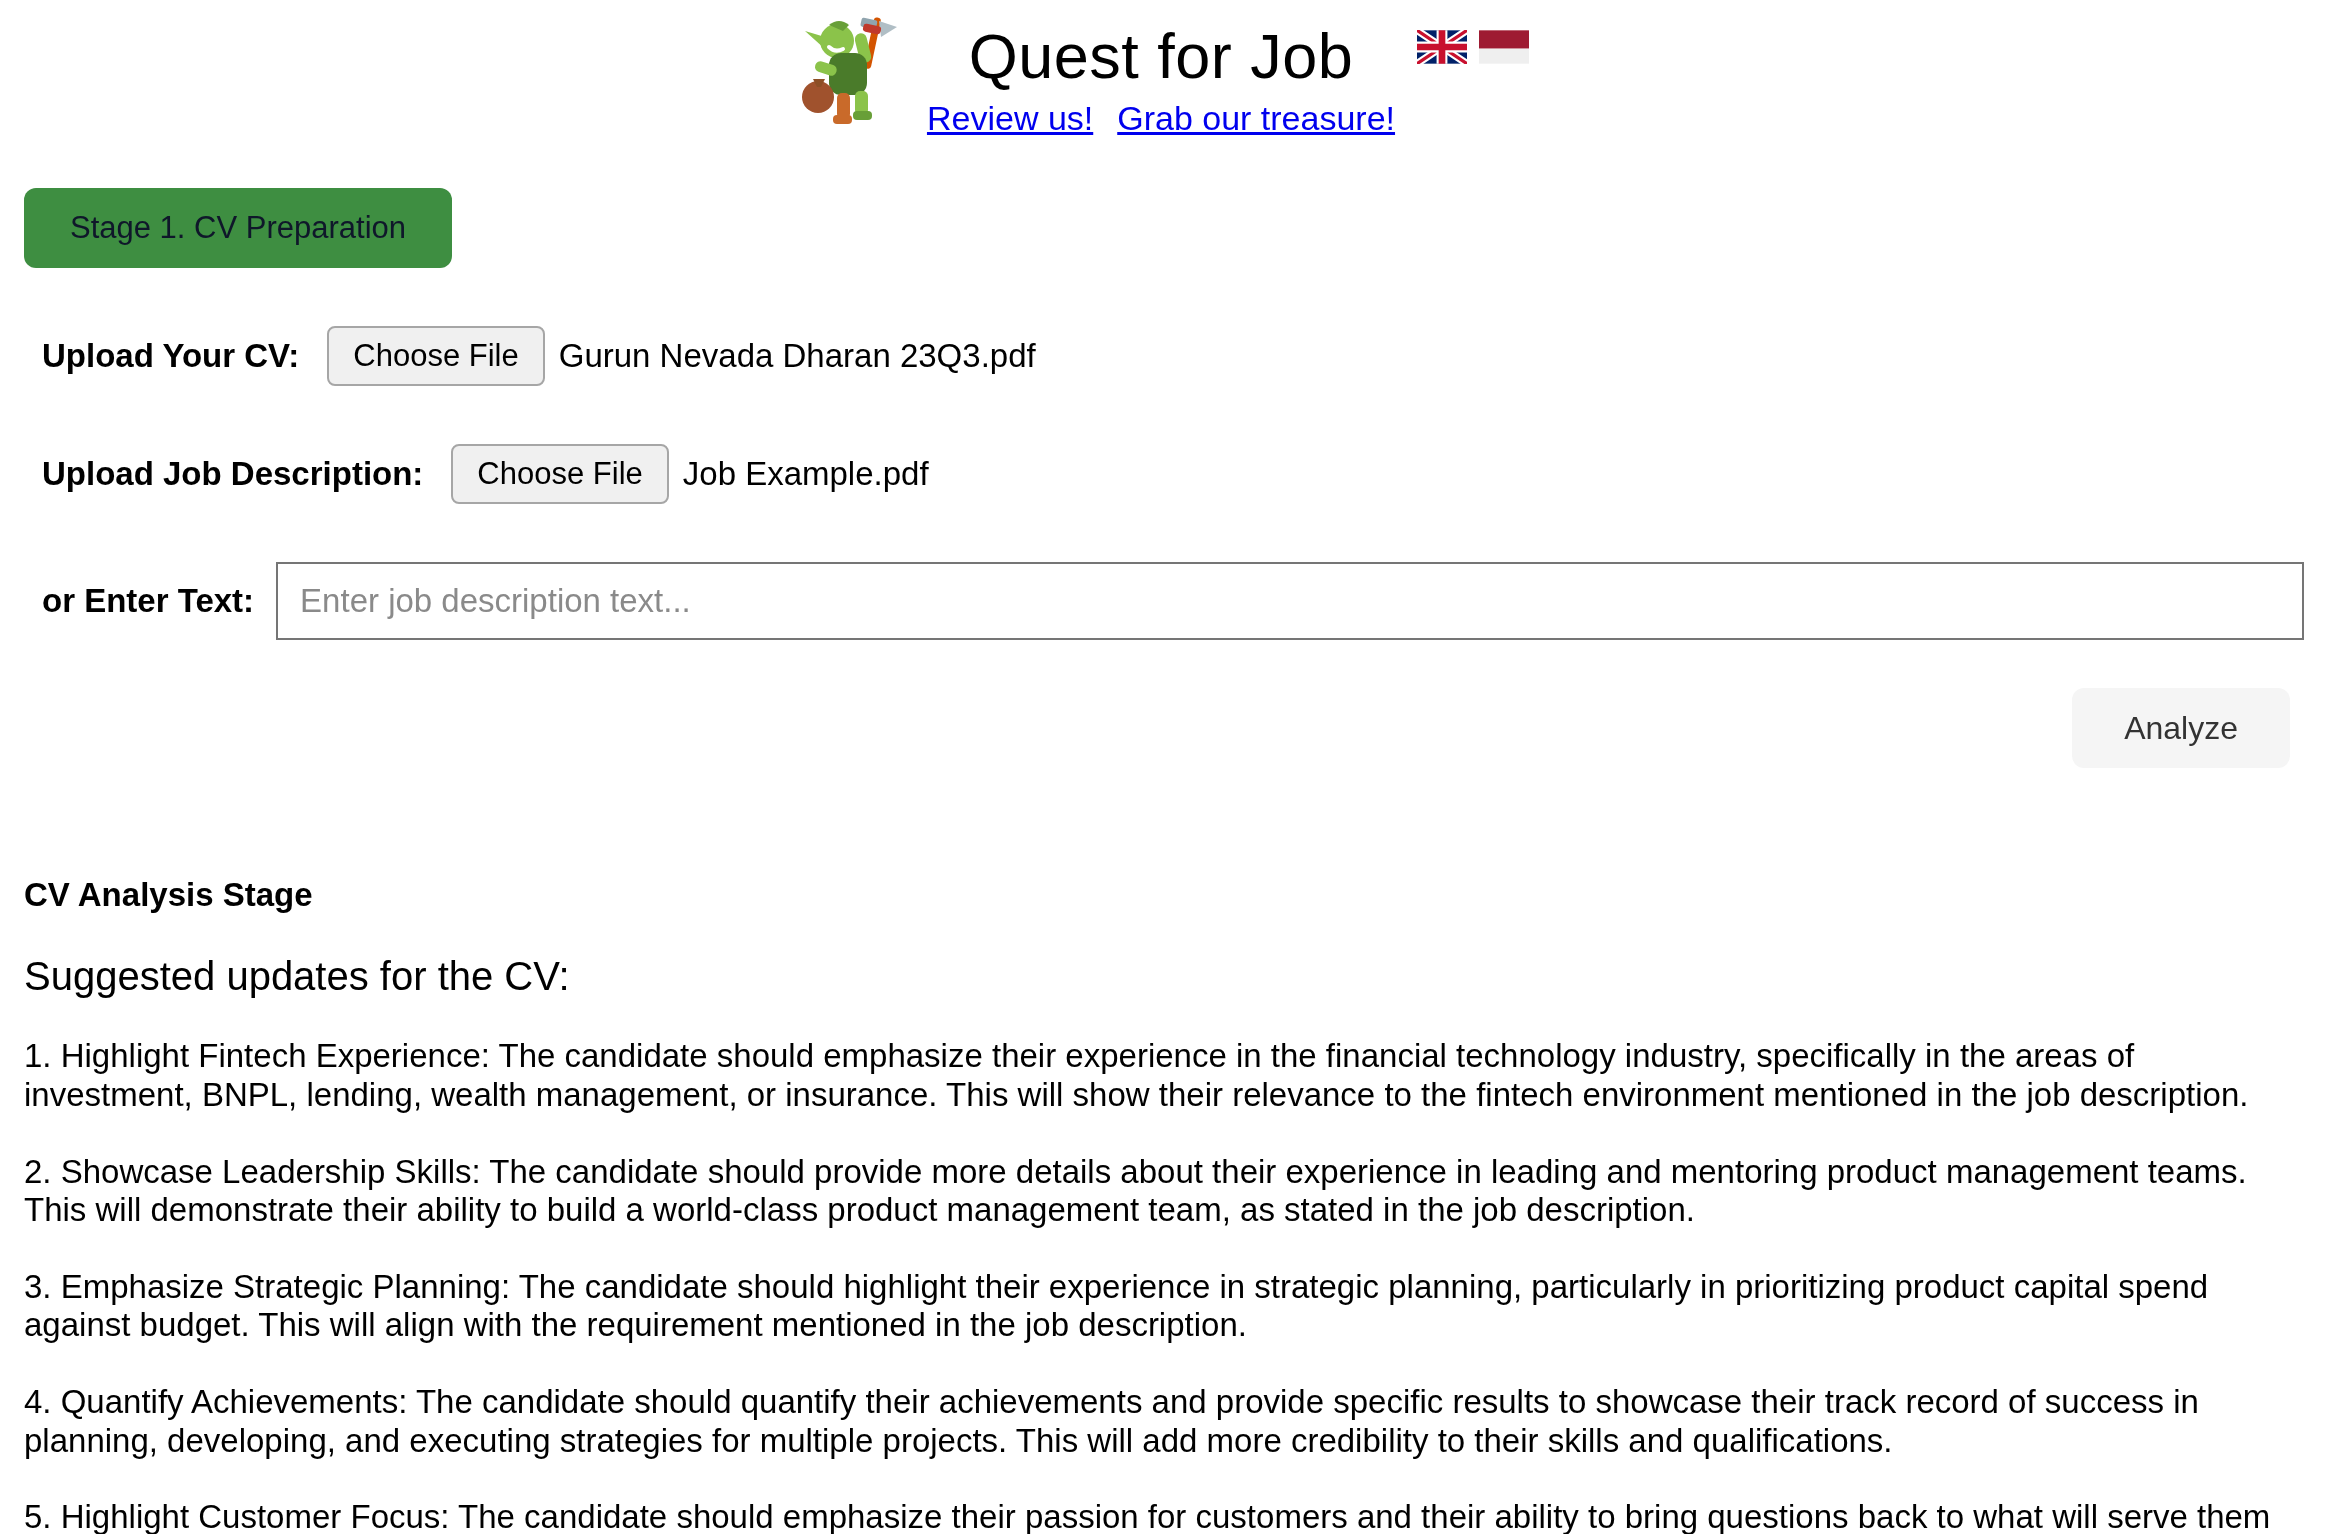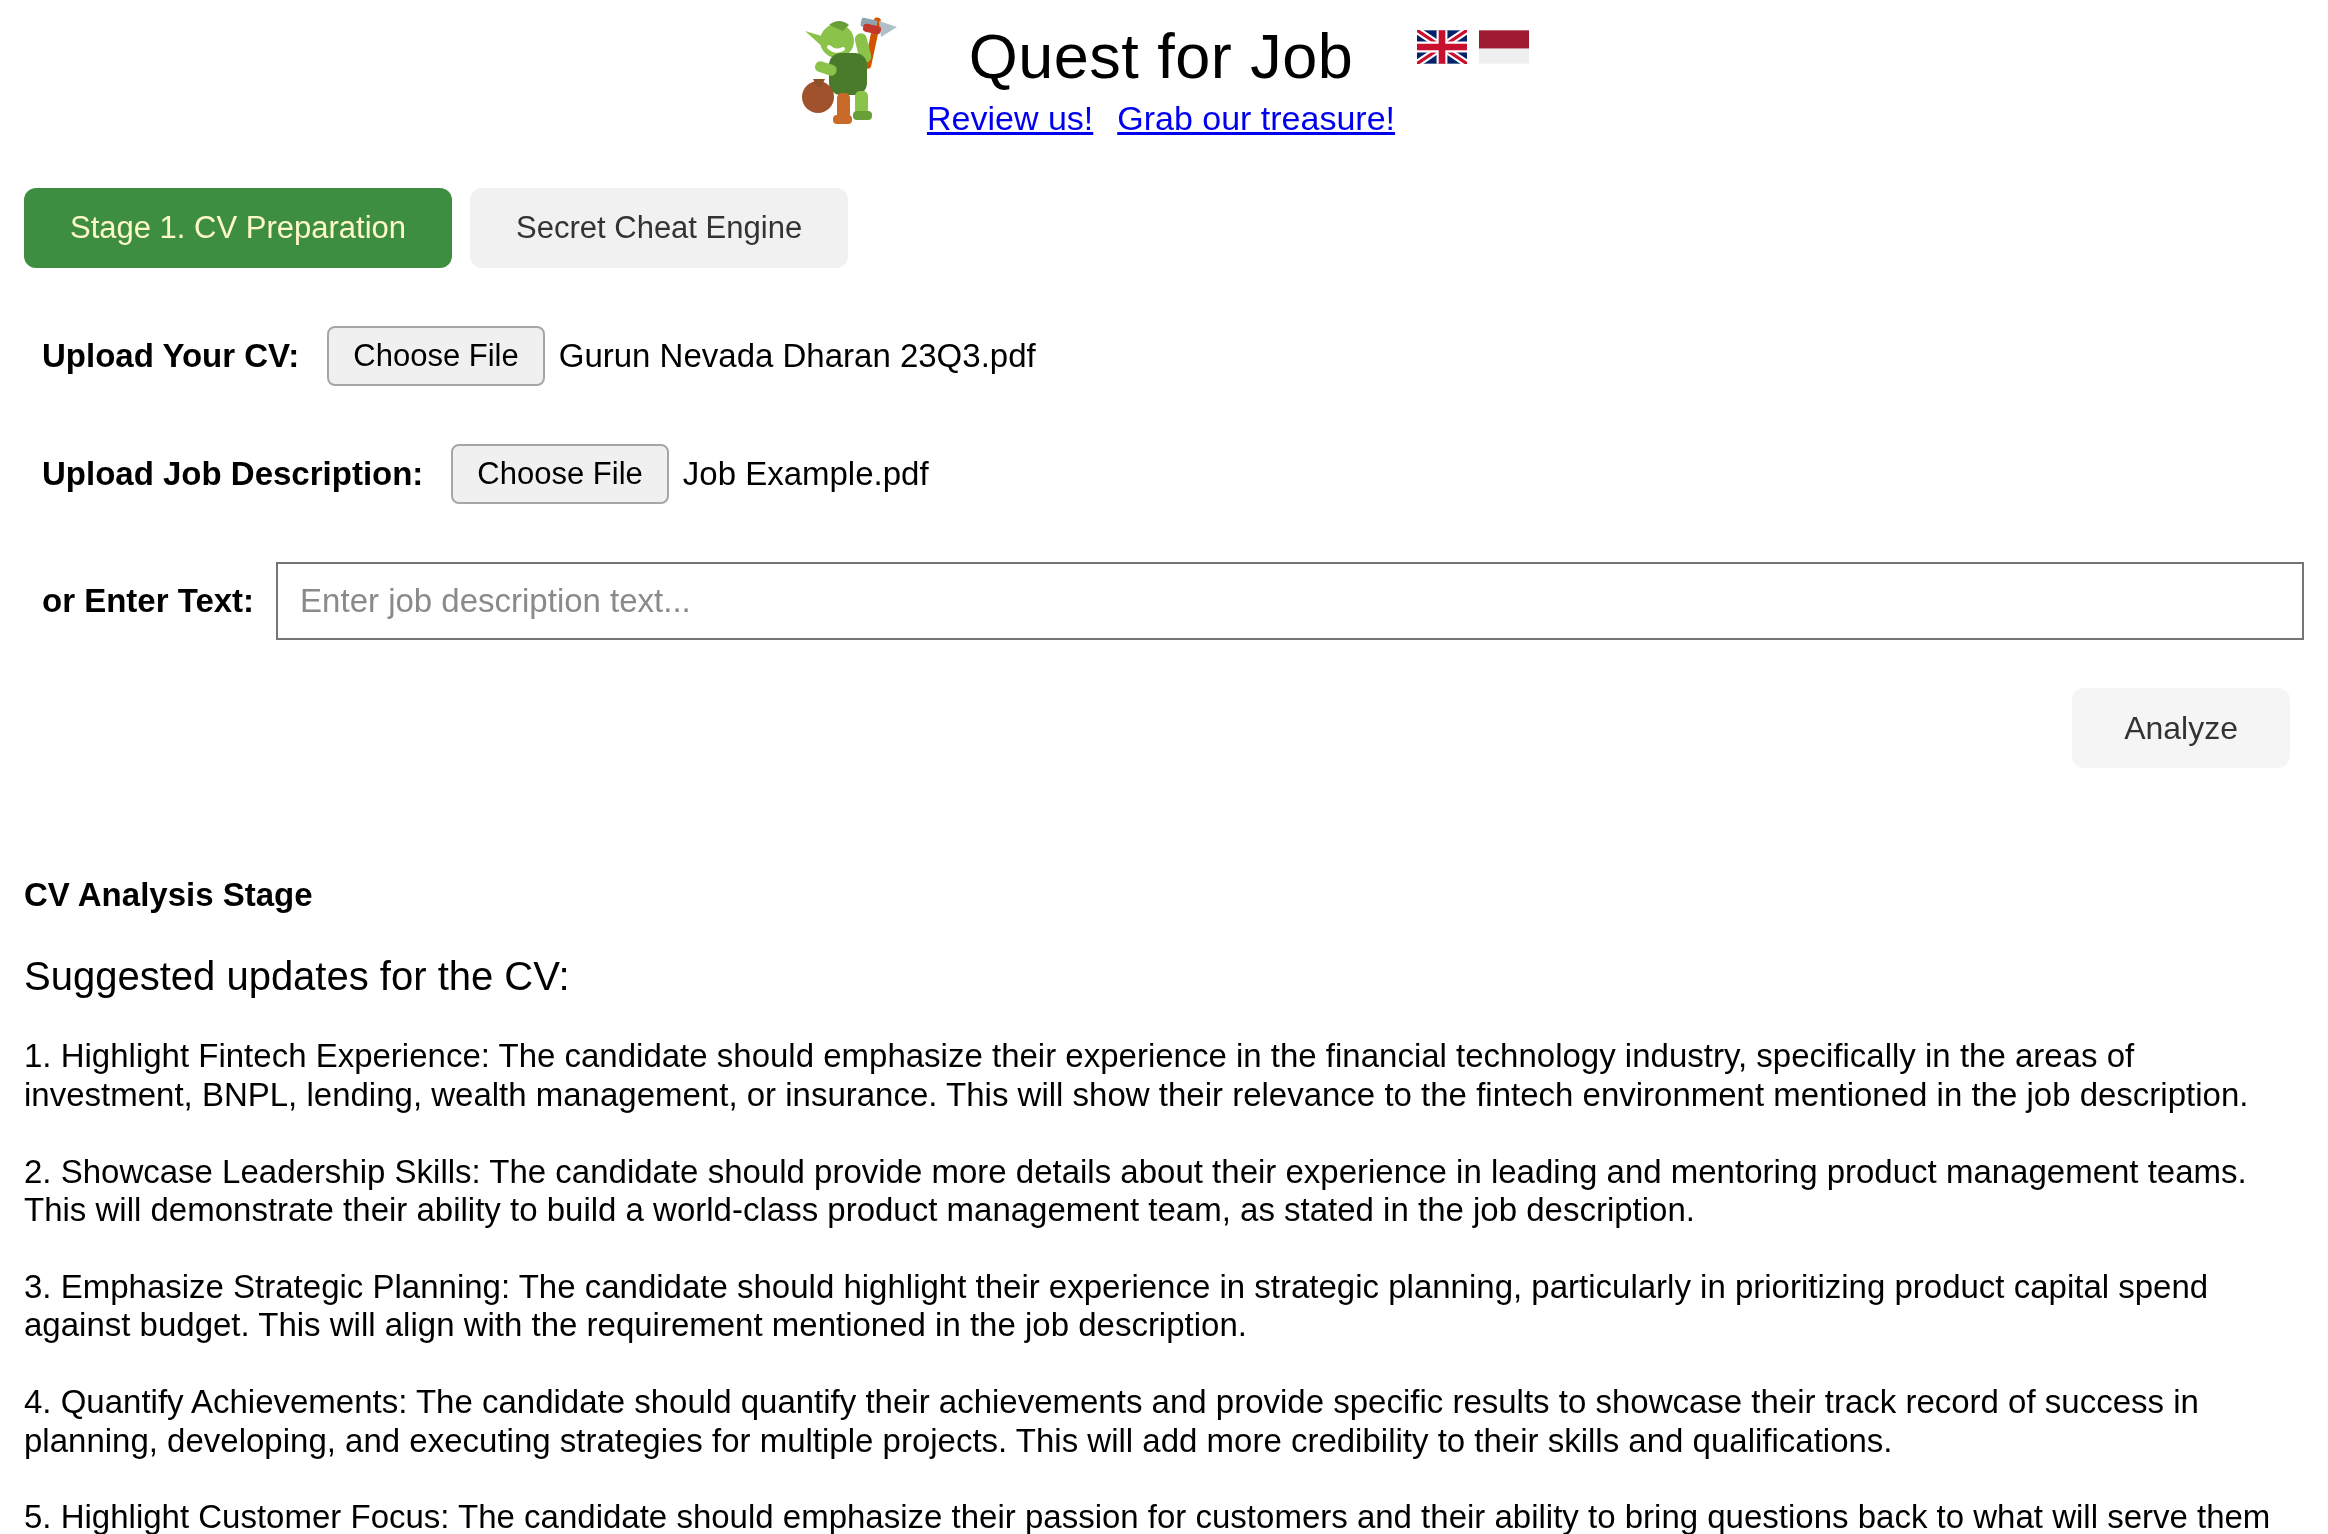--- a/index.html
+++ b/index.html
@@ -45,21 +45,21 @@
     background: #f1f1f1;
     border: none;
     border-radius: 12px;
     padding: 0 46px;
     height: 80px;
     display: flex;
     align-items: center;
     cursor: pointer;
     font-family: "Liberation Sans", sans-serif;
   }
-  .tab.active { background: #3e8e41; color: #fef9c3; }
+  .tab.active { background: #3e8e41; color: #0f172a; }
 
   
   .form { margin: 58px 24px 0 42px; }
   .form-row { display: flex; align-items: center; margin-bottom: 58px; }
   .form-label { font-size: 33px; font-weight: bold; white-space: nowrap; text-align: center; }
   .file-widget { display: flex; align-items: center; margin-left: 28px; }
   .file-btn {
     font-size: 31px;
     color: #000;
     background: #f0f0f0;
@@ -152,21 +152,20 @@
     </svg>
     <svg class="flag" viewBox="0 0 60 40">
       <rect width="60" height="22" fill="#9e1b32"></rect>
       <rect y="22" width="60" height="18" fill="#efefef"></rect>
     </svg>
   </div>
 </header>
 
 <nav class="tabs">
   <button class="tab active">Stage 1. CV Preparation</button>
-  <button class="tab">Secret Cheat Engine</button>
 </nav>
 
 <section class="form">
   <div class="form-row">
     <span class="form-label">Upload Your CV:</span>
     <span class="file-widget">
       <span class="file-btn">Choose File</span>
       <span class="file-name">Gurun Nevada Dharan 23Q3.pdf</span>
     </span>
   </div>

